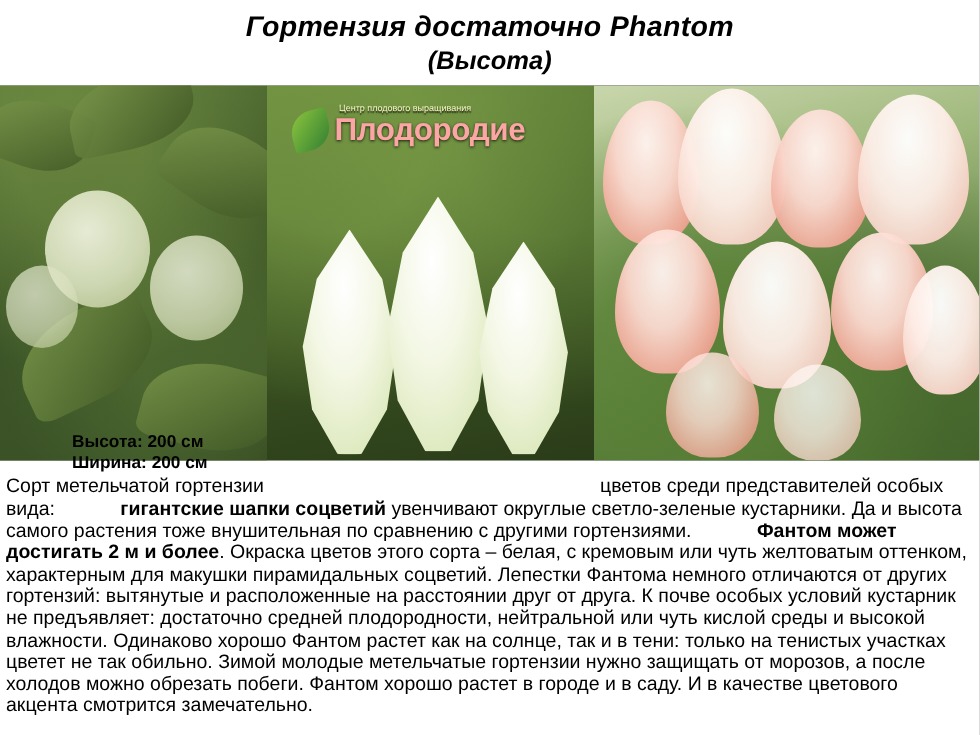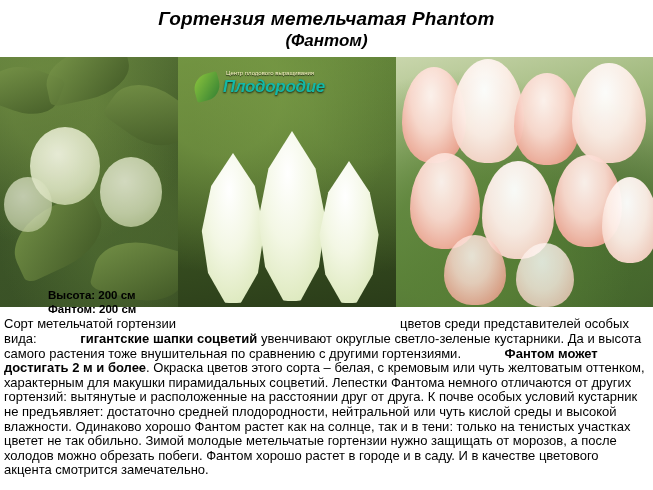--- a/index.html
+++ b/index.html
@@ -111,24 +111,23 @@
     align-items: center;
   }
   .logo-leaf {
     width: 26px; height: 26px;
     border-radius: 60% 10% 60% 10%;
     background: linear-gradient(135deg, #8fc73e, #2f7d32);
     transform: rotate(-15deg);
     flex: none;
   }
   .logo-text {
-    font-size: 17px;
-    font-weight: bold;
-    font-style: italic;
-    color: #14b8a6;
+    font-size: 21px;
+    font-weight: bold;
+    color: #fca5a5;
     text-shadow: 0 1px 2px rgba(0,0,0,.8);
     margin-left: 3px;
     letter-spacing: -0.3px;
   }
   .logo-top {
     position: absolute;
     left: 32px;
     top: -1px;
     font-size: 6px;
     color: #fdf9c8;
@@ -189,22 +188,22 @@
   }
   .fl-left { position: absolute; left: 0; top: 0; }
   .fl-right { position: absolute; left: 396px; top: 0; }
 </style>
 </head>
 <body>
 
 <div class="page">
 
   <div class="title-block">
-    <div class="title-main">Гортензия метельчатая Phantom</div>
-    <div class="title-sub">(Фантом)</div>
+    <div class="title-main">Гортензия достаточно Phantom</div>
+    <div class="title-sub">(Высота)</div>
   </div>
 
   <div class="photo-strip">
 
     <div class="photo photo-left">
       <div class="bg"></div>
       <div class="leaf" style="left:-10px;top:10px;width:70px;height:46px;transform:rotate(20deg);"></div>
       <div class="leaf" style="left:45px;top:-8px;width:85px;height:50px;transform:rotate(-12deg);"></div>
       <div class="leaf" style="left:110px;top:30px;width:80px;height:55px;transform:rotate(35deg);"></div>
       <div class="leaf" style="left:10px;top:150px;width:95px;height:60px;transform:rotate(-25deg);"></div>
@@ -240,21 +239,21 @@
       <div class="pink pale" style="left:120px;top:186px;width:58px;height:64px;opacity:.8;"></div>
     </div>
   </div>
 
   <div class="dims" style="top:288px;">
     <div class="row">
       <span class="lbl">Высота:</span>
       <span>200 см</span>
     </div>
     <div class="row">
-      <span class="lbl">Фантом:</span>
+      <span class="lbl">Ширина:</span>
       <span>200 см</span>
     </div>
   </div>
 
   <div class="body-text">
     <div class="first-line">
       <span class="fl-left">Сорт метельчатой гортензии </span>
       <span class="fl-right">цветов среди представителей особых</span>
     </div>
     <p><span>вида: </span><b>гигантские шапки соцветий</b><span> увенчивают округлые светло-зеленые кустарники. Да и высота самого растения тоже внушительная по сравнению с другими гортензиями. </span><b>Фантом может достигать 2 м и более</b><span>. Окраска цветов этого сорта – белая, с кремовым или чуть желтоватым оттенком, характерным для макушки пирамидальных соцветий. Лепестки Фантома немного отличаются от других гортензий: вытянутые и расположенные на расстоянии друг от друга. К почве особых условий кустарник не предъявляет: достаточно средней плодородности, нейтральной или чуть кислой среды и высокой влажности. Одинаково хорошо Фантом растет как на солнце, так и в тени: только на тенистых участках цветет не так обильно. Зимой молодые метельчатые гортензии нужно защищать от морозов, а после холодов можно обрезать побеги. Фантом хорошо растет в городе и в саду. И в качестве цветового акцента смотрится замечательно.</span></p>

